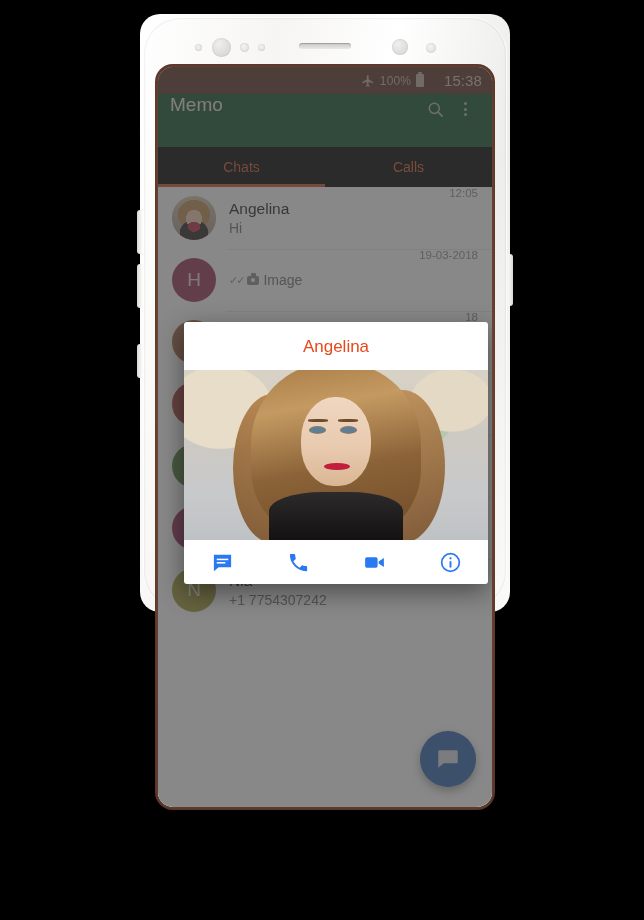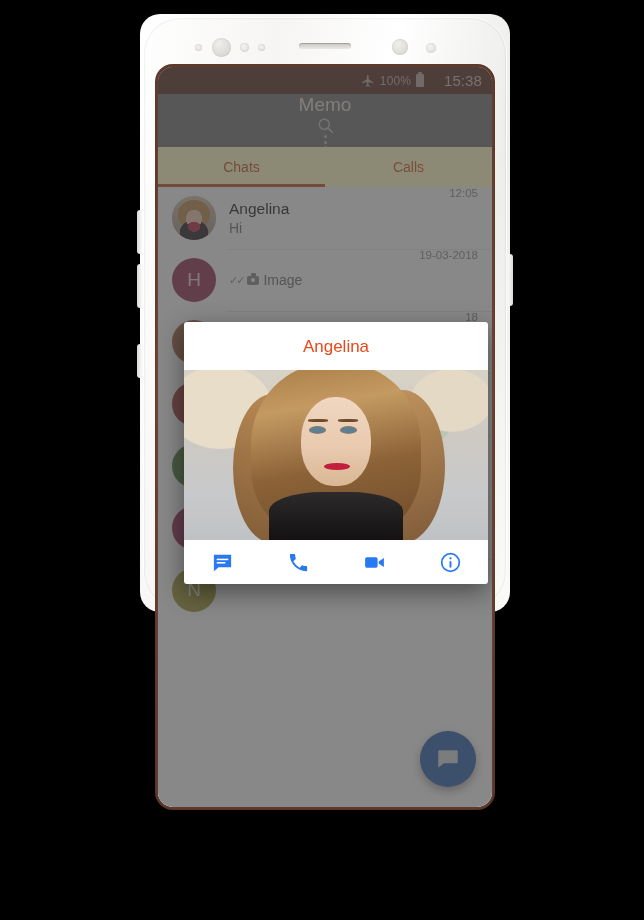--- a/index.html
+++ b/index.html
@@ -77,31 +77,31 @@
   .plane-icon{ display:inline-block; width:14px; height:14px; }
   .batt{ display:inline-block; width:8px; height:13px; position:relative; }
   .batt::before{ content:""; position:absolute; left:2px; top:-2px; width:4px; height:2px;
     background:#b9a79f; border-radius:1px; }
   .batt::after{ content:""; position:absolute; inset:0; background:#b9a79f; border-radius:1px; }
   .clock{ font-size:15px; color:#c8b8b0; margin-left:15px; }
   .pct{ font-size:12px; }
 
   
   .appbar{
-    position:relative; height:53px; background:#737373;
-    display:flex; align-items:center; padding:0 12px;flex-direction:column;
+    position:relative; height:53px; background:#14532d;
+    display:flex; align-items:flex-start; padding:0 12px;
   }
   .appbar .title{ font-size:19px; color:#e6d8d0; flex:1; }
   .appbar .act{ width:30px; height:30px; display:flex; align-items:center; justify-content:center;
     opacity:.72; }
   .dots{ display:flex; flex-direction:column; gap:2.5px; align-items:center; }
   .dots b{ width:3px; height:3px; border-radius:50%; background:#e6d8d0; display:block; }
 
   
-  .tabs{ position:relative; display:flex; height:40px; background:#fef9c3; }
+  .tabs{ position:relative; display:flex; height:40px; background:#000000; }
   .tab{ flex:1; display:flex; align-items:center; justify-content:center;
     font-size:14px; color:#d05a27; }
   .tab.active{ color:#c2512a; }
   .tab-ind{ position:absolute; left:0; bottom:0; width:50%; height:3px; background:#c1512a; }
 
   
   .list{ position:relative; background:#f3f3f3; height:calc(100% - 120px); overflow:hidden; }
   .row{ position:relative; display:flex; align-items:center; height:62px; padding:0 14px; gap:13px; }
   .row + .row::before{ content:""; position:absolute; left:68px; right:0; top:0; height:1px;
     background:#e3e3e3; }
@@ -327,20 +327,24 @@
               <div class="nm"></div>
               <div class="sub">+1 7754311111</div>
             </div>
             <div class="time">18</div>
           </div>
 
           <div class="row">
             <div class="av" style="background:#9a9436">
               <span>N</span>
             </div>
+            <div class="meta">
+              <div class="nm">Nia</div>
+              <div class="sub">+1 7754307242</div>
+            </div>
             <div class="time">14-03-2018</div>
           </div>
 
           <div class="fab">
             <svg width="26" height="26" viewBox="0 0 24 24">
               <path fill="#cfd4da" d="M4 4h16a1 1 0 0 1 1 1v10a1 1 0 0 1-1 1H8l-5 4V5a1 1 0 0 1 1-1z"></path>
             </svg>
           </div>
         </div>
 

